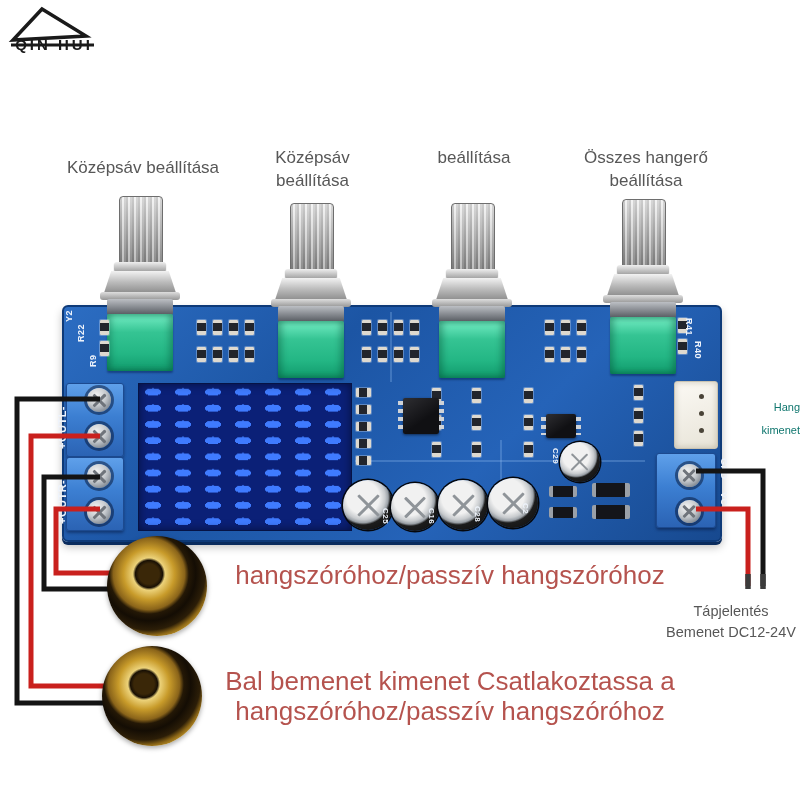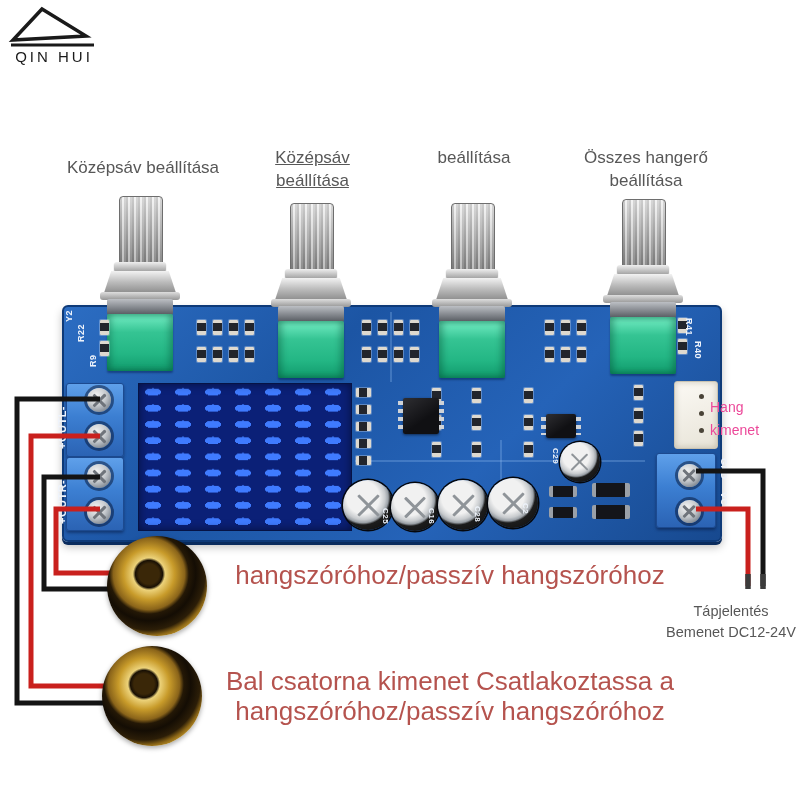--- a/index.html
+++ b/index.html
@@ -2,27 +2,27 @@
 <html><head>
 <meta charset="utf-8">
 <style>
   html,body{margin:0;padding:0;background:#fff;}
   .stage{position:relative;width:800px;height:800px;background:#ffffff;overflow:hidden;
          font-family:"Liberation Sans",sans-serif;}
   .abs{position:absolute;}
 
   
   .logo{left:8px;top:6px;width:110px;height:72px;}
-  .logo-text{position:absolute;left:0;top:42px;width:92px;text-align:center;
-             font-weight:normal;font-size:15px;letter-spacing:3px;color:#1a1a1a;}
+  .logo-text{position:absolute;left:0;top:30px;width:92px;text-align:center;
+             font-weight:bold;font-size:15px;letter-spacing:3px;color:#1a1a1a;}
 
   
   .knob-label{position:absolute;text-align:center;color:#575757;font-size:17px;line-height:23px;}
   .kl1{left:38px; top:156px;width:210px;}
-  .kl2{left:240px;top:146px;width:145px;text-decoration:underline;}
+  .kl2{left:240px;top:146px;width:145px;}
   .kl3{left:395px;top:146px;width:158px;}
   .kl4{left:556px;top:146px;width:180px;}
 
   
   .board{left:62px;top:305px;width:656px;height:233px;border-radius:6px;
          background:linear-gradient(135deg,#2c6dc2,#1c55a4 35%,#2563b8 65%,#17498f);
          border:2px solid #0e3a78;box-shadow:0 3px 0 #0a2c5e, 0 5px 8px rgba(0,0,0,.25);}
   .trace{position:absolute;background:rgba(150,195,245,.28);}
 
   .heatsink{left:138px;top:383px;width:212px;height:146px;border:1px solid #061345;
@@ -93,21 +93,21 @@
     background:radial-gradient(circle at 42% 38%,
       #3a2708 0 12%, #191004 16%, #ecd27a 19%, #c89b2a 30%, #8a641a 42%,
       #241806 47%, #140d04 55%, #2c1e08 66%, #8a6516 72%, #c59a2e 78%,
       #5e4310 85%, #2a1d07 91%, #c09634 96%, #6b4c12 100%);
     box-shadow:0 2px 5px rgba(0,0,0,.35);}
 
   
   .red-note{position:absolute;left:170px;width:560px;text-align:center;color:#b5534e;
             font-size:26px;line-height:30px;}
   .rn1{top:560px;} .rn2{top:666px;}
-  .right-label{left:710px;top:396px;width:90px;text-align:left;color:#ec4899;font-size:14px;line-height:23px;}
+  .right-label{left:710px;top:396px;width:90px;text-align:right;color:#0f766e;font-size:11px;line-height:23px;}
   .power-label{left:658px;top:601px;width:146px;text-align:center;color:#575757;font-size:14.5px;line-height:21px;}
 
   svg.wires{position:absolute;left:0;top:0;pointer-events:none;}
 </style>
 </head>
 <body>
 
 <div class="stage">
 
   <div class="abs logo">
@@ -301,21 +301,21 @@
     <line x1="748" y1="574" x2="748" y2="589" stroke-width="5.5" stroke="#3c3c3c"></line>
   </svg>
 
   <div class="speaker" style="left:107px;top:536px;"></div>
   <div class="speaker" style="left:102px;top:646px;"></div>
 
   <div class="red-note rn1">
     <div>hangszóróhoz/passzív hangszóróhoz</div>
   </div>
   <div class="red-note rn2">
-    <div>Bal csatorna kimenet Csatlakoztassa a</div>
+    <div>Bal bemenet kimenet Csatlakoztassa a</div>
     <div>hangszóróhoz/passzív hangszóróhoz</div>
   </div>
 
   <div class="abs right-label">
     <div>Hang</div>
     <div>kimenet</div>
   </div>
   <div class="abs power-label">
     <div>Tápjelentés</div>
     <div>Bemenet DC12-24V</div>

